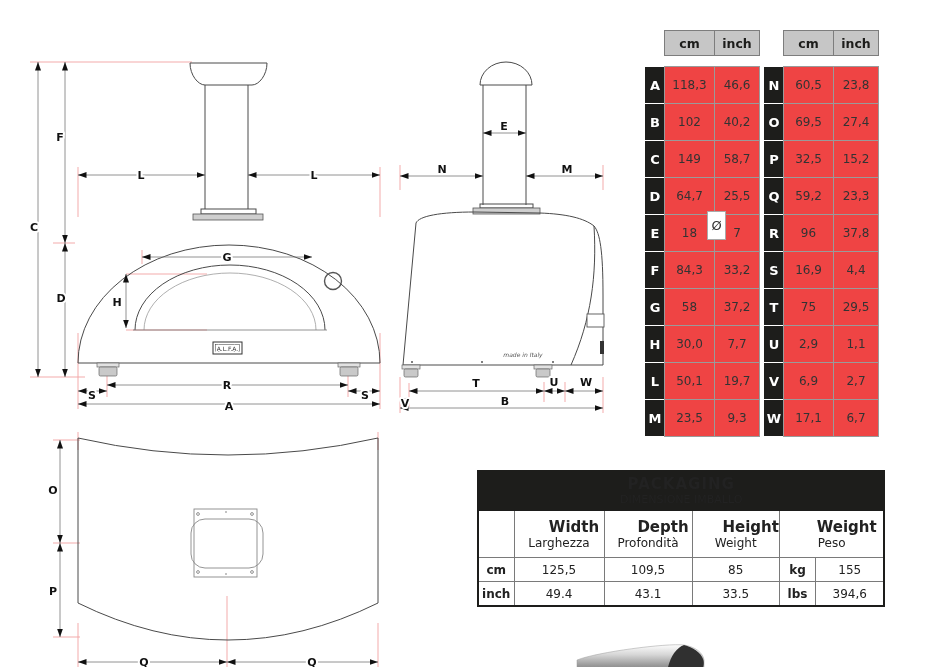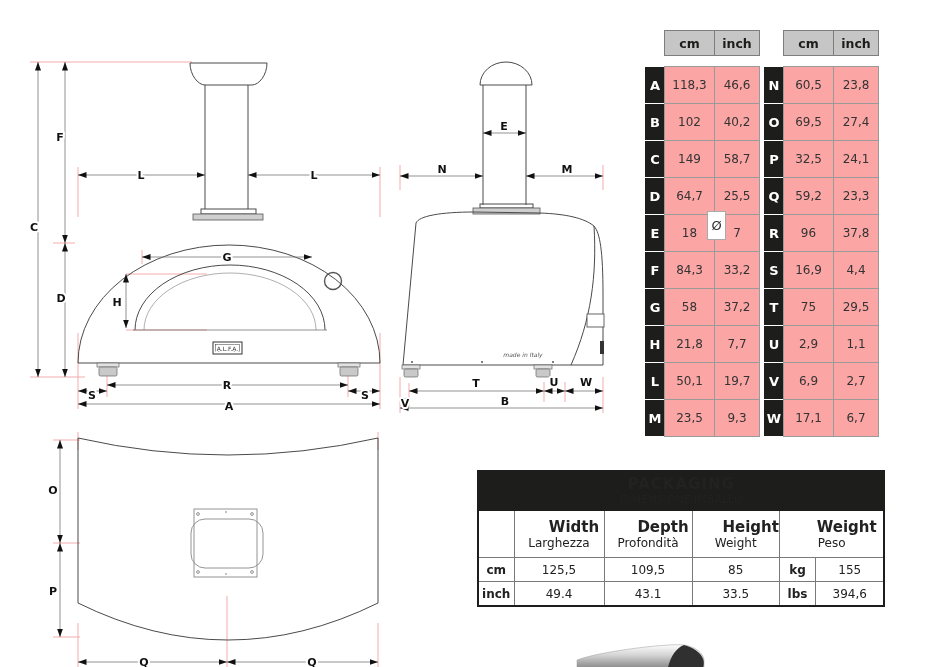--- a/index.html
+++ b/index.html
@@ -15,21 +15,21 @@
   .tiny{font-size:6px;fill:#333;text-anchor:middle;paint-order:stroke;stroke:#fff;stroke-width:2px;}
   .madein{font-size:6px;font-style:italic;fill:#555;text-anchor:middle;}
   
   #dim-table{position:absolute;left:645px;top:30px;display:flex;gap:4px;}
   .dim-group{position:relative;display:grid;grid-template-columns:20px 50px 45px;grid-auto-rows:37px;}
   .dim-group .hdr-spacer{height:24px;}
   .dt-h{height:24px;background:#c6c6c6;border:1px solid #7d7d7d;display:flex;align-items:center;justify-content:center;
         font-size:12.5px;font-weight:bold;margin-left:-1px;}
   .dt-letter{background:#1d1d1b;color:#fff;display:flex;align-items:center;justify-content:center;
              font-size:13px;font-weight:bold;border-bottom:1px solid #fff;}
-  .dt-val{background:#fca5a5;border:1px solid #9a9a9a;margin-top:-1px;margin-left:-1px;
+  .dt-val{background:#ef4444;border:1px solid #9a9a9a;margin-top:-1px;margin-left:-1px;
           display:flex;align-items:center;justify-content:center;font-size:12px;color:#333;}
   .dia-box{position:absolute;left:62px;top:181px;width:17px;height:27px;background:#fff;border:1px solid #aaa;
            display:flex;align-items:center;justify-content:center;font-size:13px;color:#333;z-index:2;}
   
   #pack-table{position:absolute;left:477px;top:470px;border-collapse:collapse;table-layout:fixed;}
   #pack-table td,#pack-table th{border:1px solid #7a7a7a;text-align:center;padding:0;font-size:12px;color:#222;}
   #pack-table{border:2px solid #1d1d1b;}
   .pk-head{background:#1d1d1b;color:#fff;height:38px;border:1px solid #1d1d1b!important;}
   .pk-title{font-size:15px;font-weight:bold;letter-spacing:1px;line-height:17px;}
   .pk-sub{font-size:11px;font-weight:normal;line-height:13px;}
@@ -226,42 +226,42 @@
         <div class="dt-letter">E</div>
         <div class="dt-val">18</div>
         <div class="dt-val">7</div>
         <div class="dt-letter">F</div>
         <div class="dt-val">84,3</div>
         <div class="dt-val">33,2</div>
         <div class="dt-letter">G</div>
         <div class="dt-val">58</div>
         <div class="dt-val">37,2</div>
         <div class="dt-letter">H</div>
-        <div class="dt-val">21,8</div>
+        <div class="dt-val">30,0</div>
         <div class="dt-val">7,7</div>
         <div class="dt-letter">L</div>
         <div class="dt-val">50,1</div>
         <div class="dt-val">19,7</div>
         <div class="dt-letter">M</div>
         <div class="dt-val">23,5</div>
         <div class="dt-val">9,3</div>
       </div>
     <div class="dim-group" id="dim-group-1">
       <div class="hdr-spacer"></div>
       <div class="dt-h">cm</div>
       <div class="dt-h">inch</div>
     <div class="dt-letter">N</div>
         <div class="dt-val">60,5</div>
         <div class="dt-val">23,8</div>
         <div class="dt-letter">O</div>
         <div class="dt-val">69,5</div>
         <div class="dt-val">27,4</div>
         <div class="dt-letter">P</div>
         <div class="dt-val">32,5</div>
-        <div class="dt-val">24,1</div>
+        <div class="dt-val">15,2</div>
         <div class="dt-letter">Q</div>
         <div class="dt-val">59,2</div>
         <div class="dt-val">23,3</div>
         <div class="dt-letter">R</div>
         <div class="dt-val">96</div>
         <div class="dt-val">37,8</div>
         <div class="dt-letter">S</div>
         <div class="dt-val">16,9</div>
         <div class="dt-val">4,4</div>
         <div class="dt-letter">T</div>

